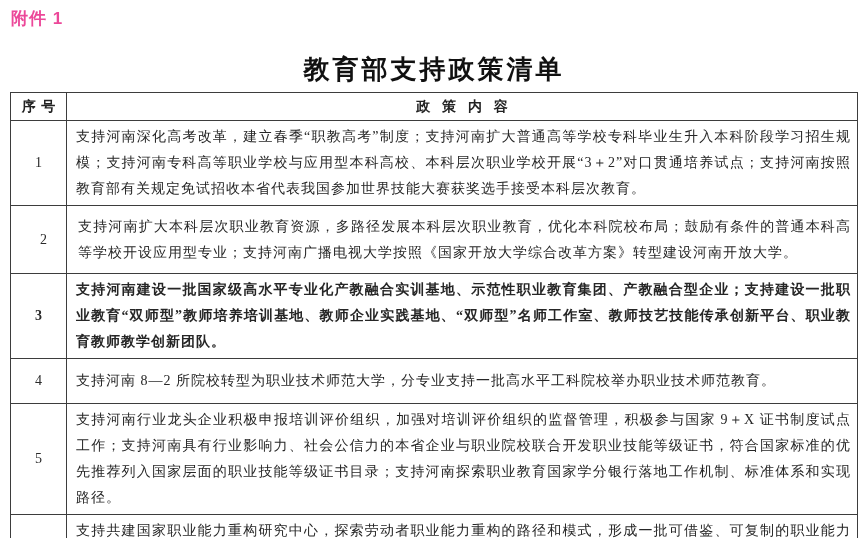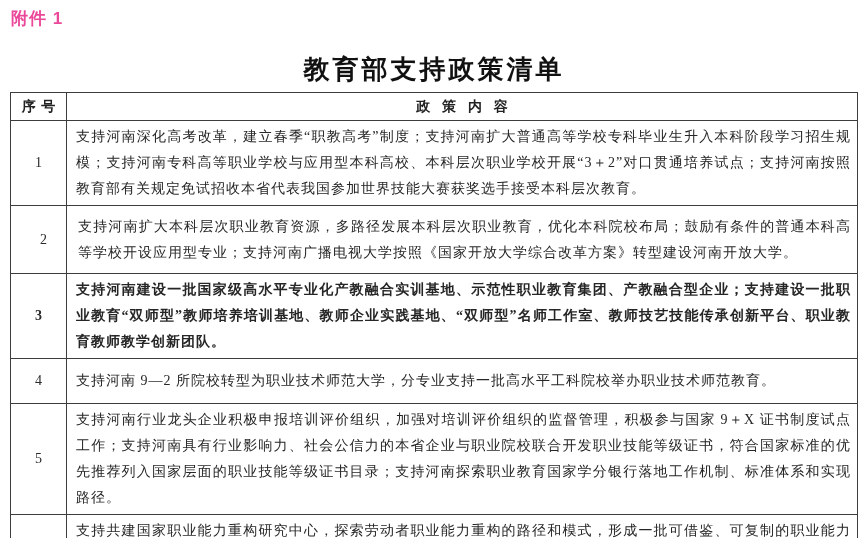--- a/index.html
+++ b/index.html
@@ -115,21 +115,21 @@
       <tr class="r2">
         <td class="cell-index">2</td>
         <td class="cell-content">支持河南扩大本科层次职业教育资源，多路径发展本科层次职业教育，优化本科院校布局；鼓励有条件的普通本科高等学校开设应用型专业；支持河南广播电视大学按照《国家开放大学综合改革方案》转型建设河南开放大学。</td>
       </tr>
       <tr class="r3">
         <td class="cell-index">3</td>
         <td class="cell-content">支持河南建设一批国家级高水平专业化产教融合实训基地、示范性职业教育集团、产教融合型企业；支持建设一批职业教育“双师型”教师培养培训基地、教师企业实践基地、“双师型”名师工作室、教师技艺技能传承创新平台、职业教育教师教学创新团队。</td>
       </tr>
       <tr class="r4">
         <td class="cell-index">4</td>
-        <td class="cell-content">支持河南 9—2 所院校转型为职业技术师范大学，分专业支持一批高水平工科院校举办职业技术师范教育。</td>
+        <td class="cell-content">支持河南 8—2 所院校转型为职业技术师范大学，分专业支持一批高水平工科院校举办职业技术师范教育。</td>
       </tr>
       <tr class="r5">
         <td class="cell-index">5</td>
         <td class="cell-content">支持河南行业龙头企业积极申报培训评价组织，加强对培训评价组织的监督管理，积极参与国家 9＋X 证书制度试点工作；支持河南具有行业影响力、社会公信力的本省企业与职业院校联合开发职业技能等级证书，符合国家标准的优先推荐列入国家层面的职业技能等级证书目录；支持河南探索职业教育国家学分银行落地工作机制、标准体系和实现路径。</td>
       </tr>
       <tr class="r6">
         <td class="cell-index">6</td>
         <td class="cell-content">支持共建国家职业能力重构研究中心，探索劳动者职业能力重构的路径和模式，形成一批可借鉴、可复制的职业能力重构经验。</td>
       </tr>
     </tbody>

